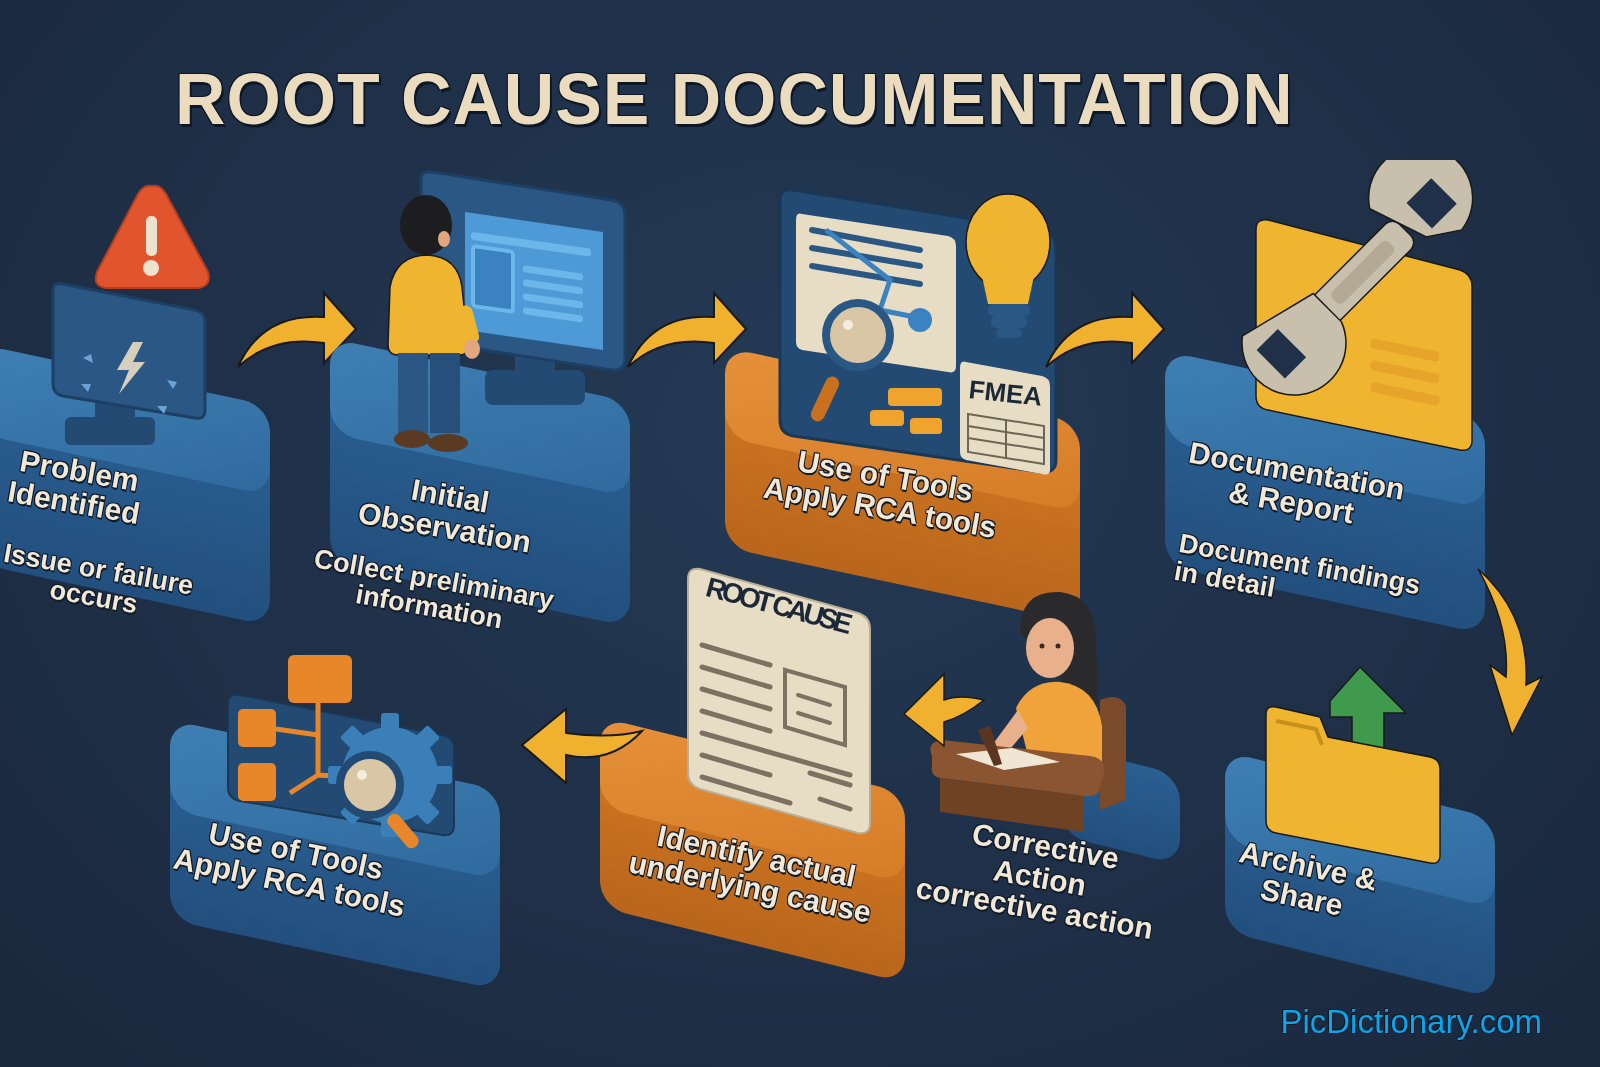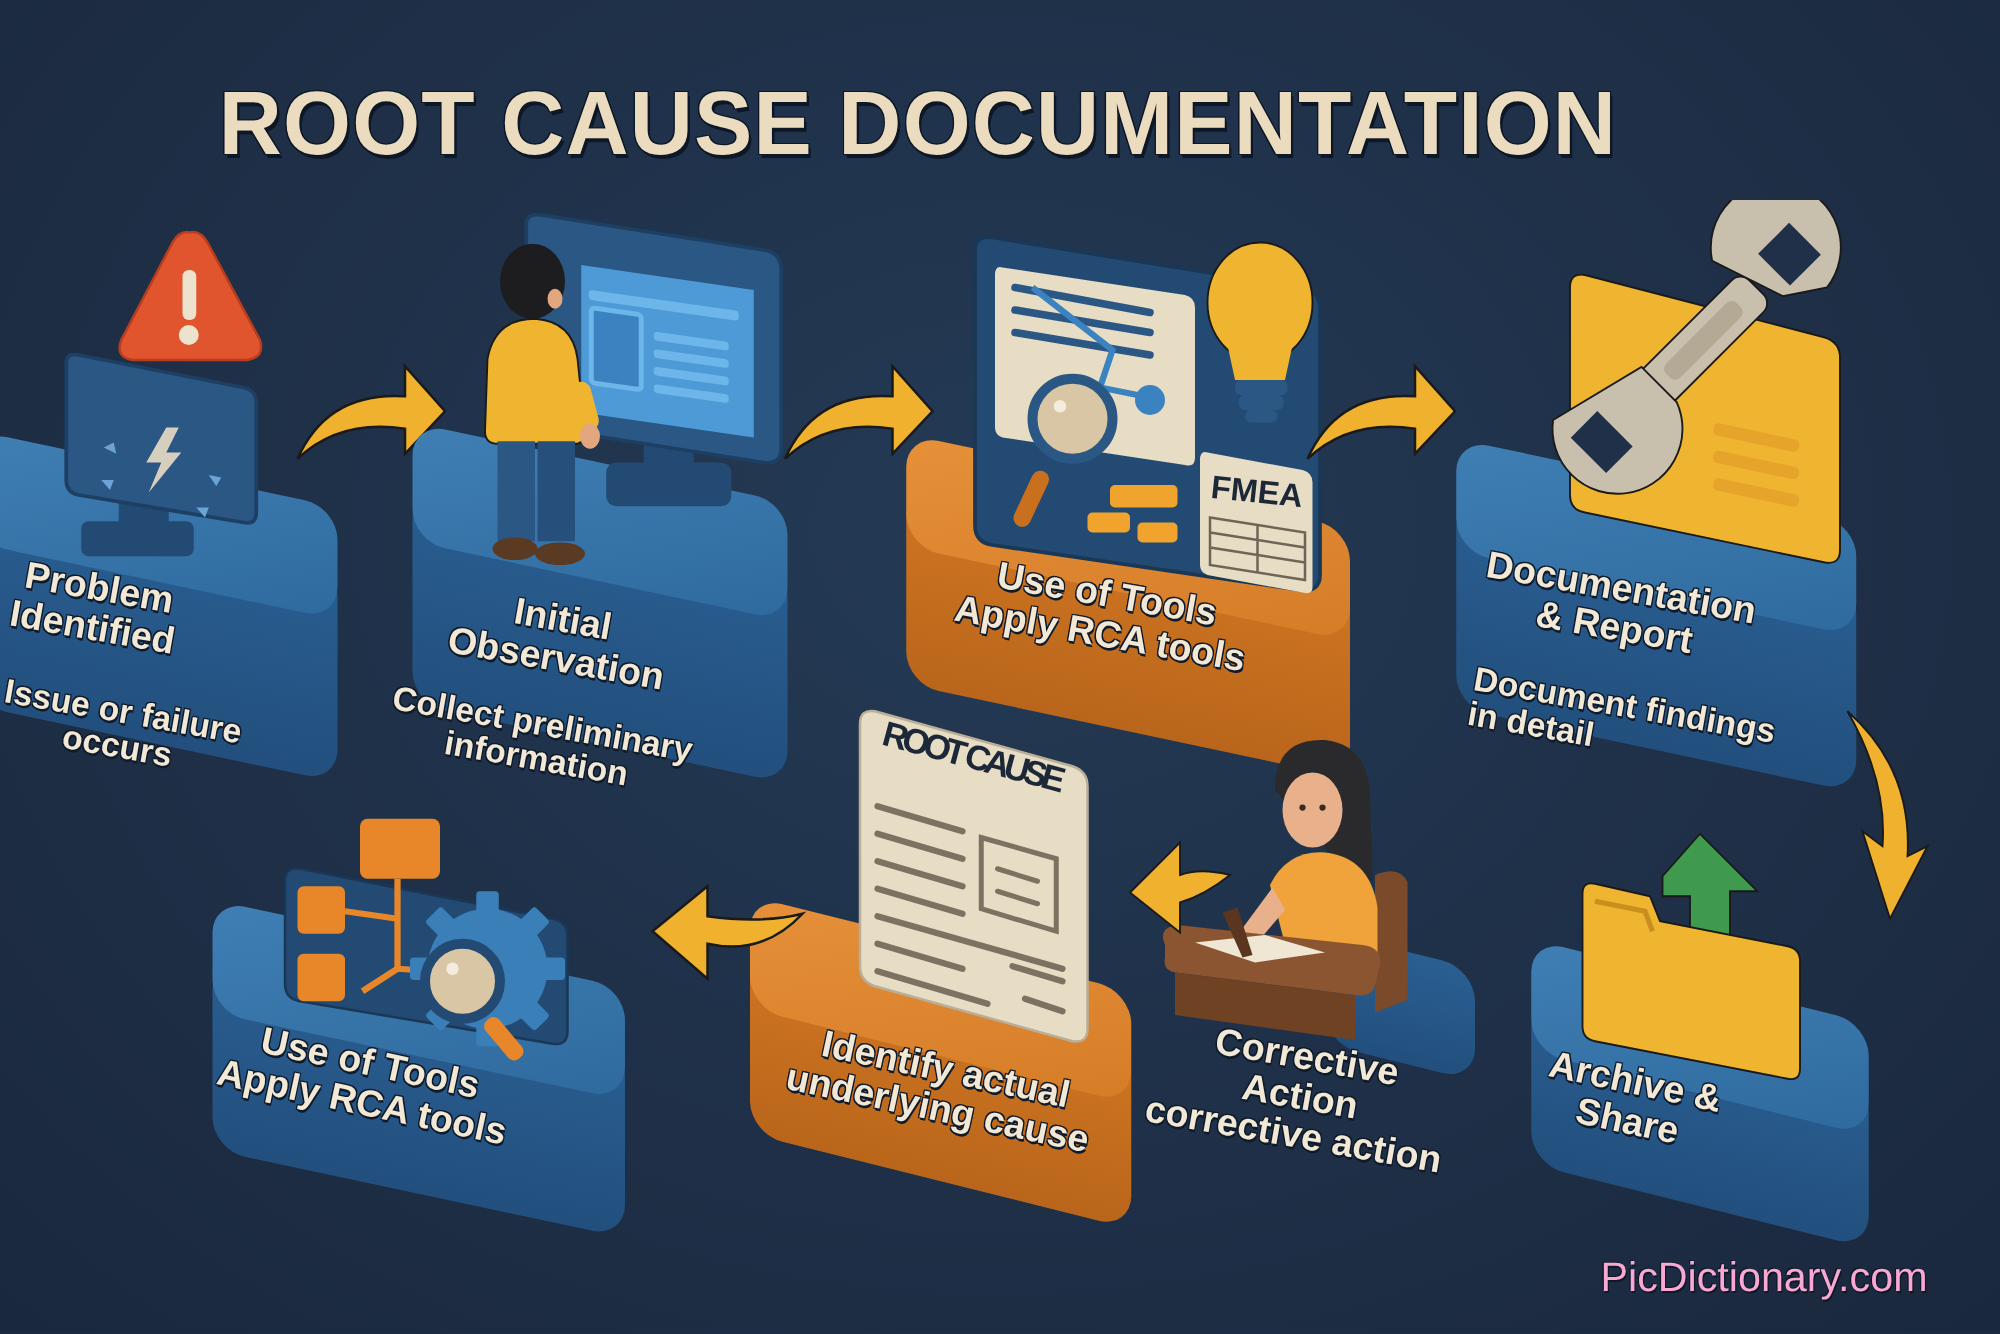--- a/index.html
+++ b/index.html
@@ -28,21 +28,21 @@
   .pedestal {
     position: absolute; border-radius: 26px;
   }
   .ped-blue-top { background: linear-gradient(160deg, #3f7fb4 0%, #2f6a9e 100%); }
   .ped-blue-side { background: linear-gradient(180deg, #2a5f92 0%, #224f7d 100%); }
   .ped-orange-top { background: linear-gradient(160deg, #e6903a 0%, #d57c27 100%); }
   .ped-orange-side { background: linear-gradient(180deg, #cf7622 0%, #b9651b 100%); }
   .arrow { position: absolute; }
   .watermark {
     position: absolute; right: 58px; bottom: 26px;
-    font-size: 33px; color: #f9a8d4;
+    font-size: 33px; color: #0ea5e9;
     text-shadow: 1px 1px 0 #0e1826, -1px -1px 0 #0e1826;
     margin-left: 42px;
   }
 </style>
 </head>
 <body>
 
 <div class="title">ROOT CAUSE DOCUMENTATION</div>
 
 <div class="stage" style="left:0;top:170px;width:290px;height:480px;">

